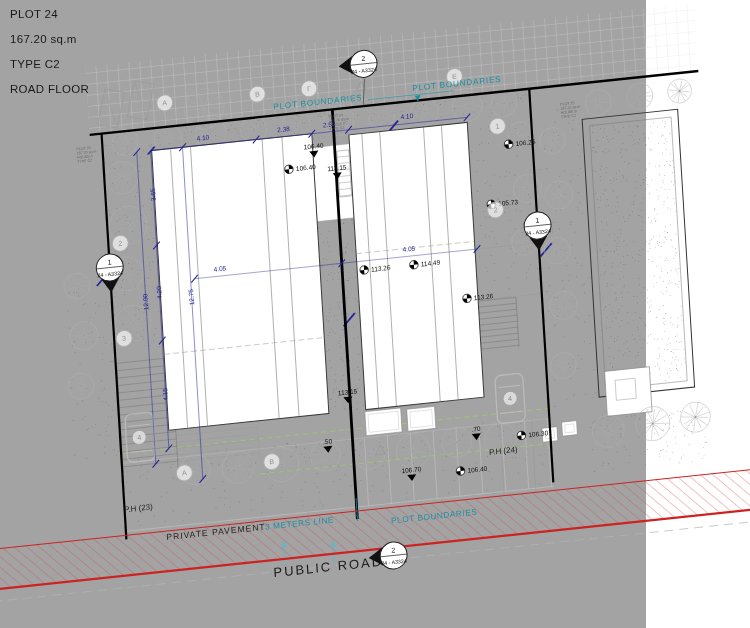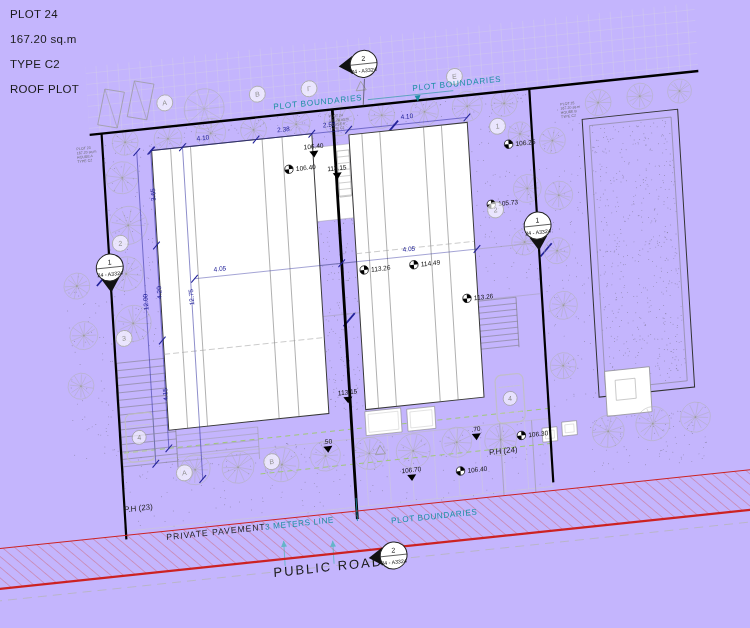--- a/index.html
+++ b/index.html
@@ -1,32 +1,32 @@
 <!DOCTYPE html>
 <html><head>
 <meta charset="utf-8">
 <style>
   html,body{margin:0;padding:0;background:#ffffff;width:750px;height:628px;overflow:hidden;
             font-family:"Liberation Sans",sans-serif;}
-  #stage{position:relative;width:750px;height:628px;background:#c4b5fd;}
+  #stage{position:relative;width:646px;height:628px;background:#a3a3a3;}
   #drawing{position:absolute;left:0;top:0;overflow:hidden;}
   .titleblock{position:absolute;left:10px;top:8px;color:#1a1a1a;font-size:11.5px;letter-spacing:.3px;}
   .titleblock div{margin-bottom:13px;white-space:nowrap;}
   text{font-family:"Liberation Sans",sans-serif;}
 </style>
 </head>
 <body>
 
 <div id="stage">
 
   <div class="titleblock">
     <div>PLOT 24</div>
     <div>167.20 sq.m</div>
     <div>TYPE C2</div>
-    <div>ROOF PLOT</div>
+    <div>ROAD FLOOR</div>
   </div>
 
   <svg id="drawing" width="750" height="628" viewBox="0 0 750 628">
     <defs>
       <pattern id="mesh" width="11" height="11" patternUnits="userSpaceOnUse">
         <path d="M11 0 H0 V11" fill="none" stroke="#dcdcdc" stroke-width="0.5"></path>
       </pattern>
       <pattern id="redhatch" width="8" height="8" patternUnits="userSpaceOnUse" patternTransform="rotate(-45)">
         <line x1="0" y1="0" x2="0" y2="8" stroke="#d04848" stroke-width="0.8" opacity="0.85"></line>
       </pattern>

